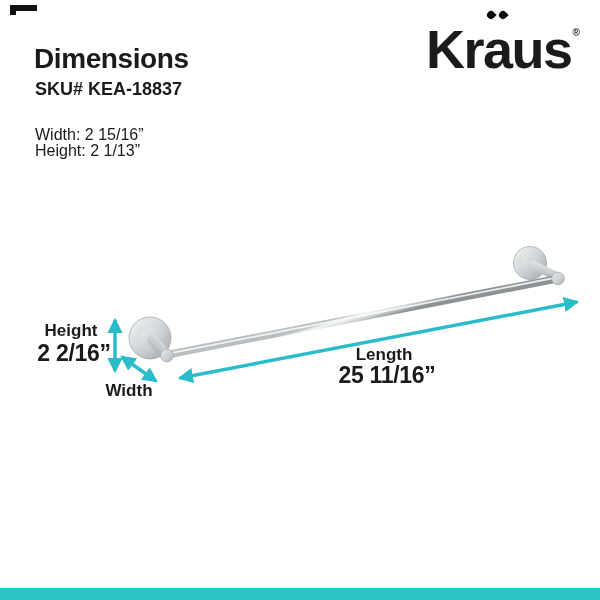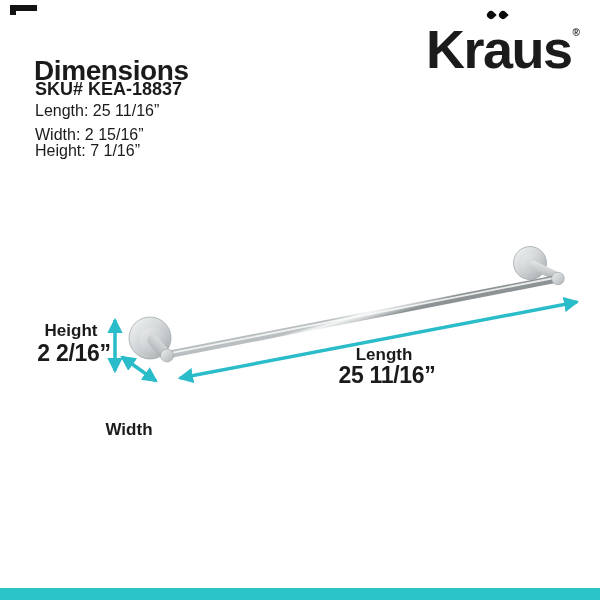--- a/index.html
+++ b/index.html
@@ -13,21 +13,21 @@
   body{font-family:"Liberation Sans", sans-serif;color:var(--text);position:relative;}
 
   .canvas{position:absolute;inset:0;background:#fff;}
 
   
   .corner-mark{position:absolute;left:10px;top:5px;width:27px;height:10px;}
   .corner-mark .h{position:absolute;left:0;top:0;width:27px;height:6px;background:#121212;}
   .corner-mark .v{position:absolute;left:0;top:0;width:6px;height:10px;background:#121212;}
 
   
-  .title{position:absolute;left:34px;top:55px;font-size:28px;font-weight:800;letter-spacing:-0.4px;}
+  .title{position:absolute;left:34px;top:43px;font-size:28px;font-weight:800;letter-spacing:-0.4px;}
   .sku{position:absolute;left:35px;top:79px;font-size:18px;font-weight:700;}
   .spec{position:absolute;left:35px;font-size:16px;font-weight:400;}
   .spec.s0{top:102px;}
   .spec.s1{top:126px;}
   .spec.s2{top:142px;}
 
   
   .logo{position:absolute;left:426px;top:20px;height:60px;font-weight:700;font-size:54px;
         letter-spacing:-1.5px;white-space:nowrap;line-height:58px;}
   .logo .k-a{position:relative;display:inline-block;}
@@ -39,44 +39,43 @@
 
   
   svg.diagram{position:absolute;left:0;top:0;width:600px;height:600px;}
 
   
   .dim{position:absolute;transform:translateX(-50%);white-space:nowrap;text-align:left;}
   .dim-label{font-size:17px;font-weight:700;}
   .dim-value{font-size:23px;font-weight:700;letter-spacing:-0.3px;}
   .h-label{left:71px;top:321px;}
   .h-value{left:74px;top:340px;}
-  .w-label{left:129px;top:381px;margin-top:39px;}
+  .w-label{left:129px;top:381px;}
   .w-value{left:132px;top:399px;}
   .l-label{left:384px;top:345px;}
   .l-value{left:387px;top:362px;}
 
   
   .copyright{position:absolute;right:23px;top:565px;font-size:10px;color:var(--muted);}
   .footer-bar{position:absolute;left:0;bottom:0;width:600px;height:12px;background:var(--footer-bar);}
 </style>
 </head>
 <body>
 
 <div class="canvas">
 
   <div class="corner-mark">
     <span class="h"></span>
     <span class="v"></span>
   </div>
 
   <div class="title">Dimensions</div>
   <div class="sku">SKU# KEA-18837</div>
-  <div class="spec s0">Length: 25 11/16”</div>
   <div class="spec s1">Width: 2 15/16”</div>
-  <div class="spec s2">Height: 7 1/16”</div>
+  <div class="spec s2">Height: 2 1/13”</div>
 
   <div class="logo">
     <span>Kr</span><span class="k-a"><span class="drop d1"></span><span class="drop d2"></span><span>a</span></span><span>us</span><span class="reg">®</span>
   </div>
 
   <svg class="diagram" viewBox="0 0 600 600" aria-hidden="true">
     <defs>
       <linearGradient id="flangeGrad" x1="0" y1="0" x2="1" y2="1">
         <stop offset="0" stop-color="#f4f6f6"></stop>
         <stop offset="0.45" stop-color="#d3d7d9"></stop>

